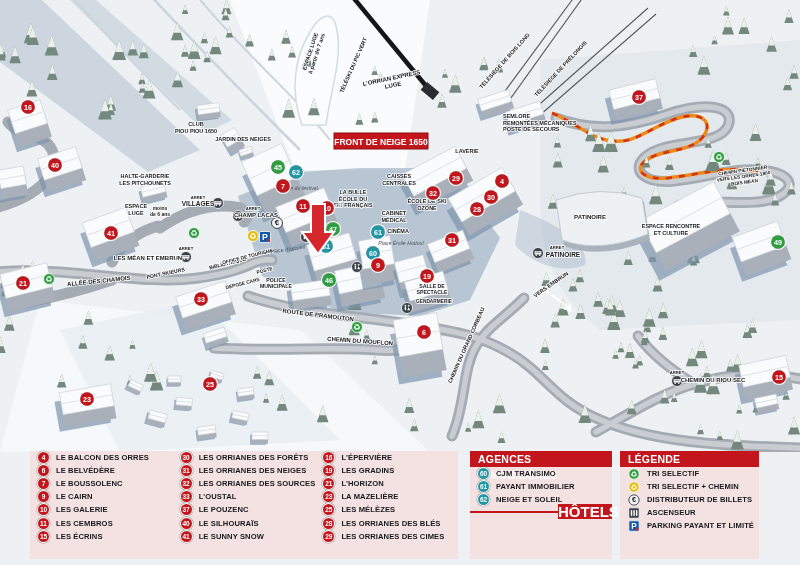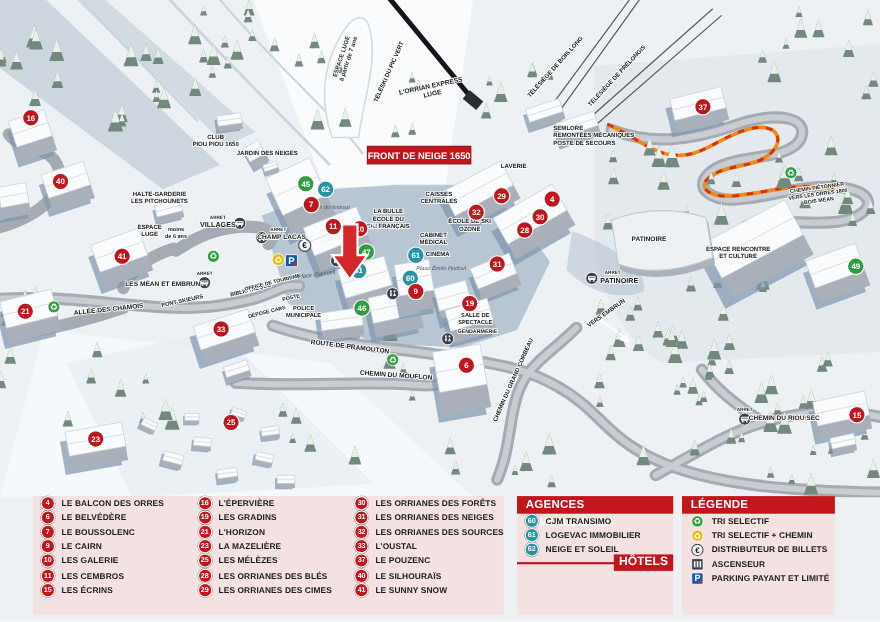--- a/index.html
+++ b/index.html
@@ -14,21 +14,21 @@
   .lg-rows{padding:0 0 0 8px;}
   .lg-row{display:flex;align-items:center;gap:7px;height:13.1px;}
   .lg-dot{width:11px;height:11px;border-radius:50%;color:#fff;font-size:6.5px;font-weight:bold;
           display:flex;align-items:center;justify-content:center;flex:0 0 11px;
           box-shadow:0 0 0 1px #ffffff,0 0 0 1.5px rgba(0,0,0,.35);}
   .lg-label{font-size:7.6px;font-weight:bold;color:#17191c;white-space:nowrap;letter-spacing:.1px;}
   .lg-cols{display:flex;}
   .lg-col{width:146px;}
   .lg-ico{width:12px;height:12px;flex:0 0 12px;}
   #hotels-head{position:absolute;right:0;top:53px;width:54px;height:15px;background:#c3161c;
-          color:#fff;font-size:11px;font-weight:bold;text-align:center;line-height:15px;}
+          color:#fff;font-size:15px;font-weight:bold;text-align:center;line-height:15px;}
   #ag-divider{position:absolute;left:0;top:60px;width:92px;height:2px;background:#c3161c;}
 </style>
 </head>
 <body>
 
 <div id="stage">
 
   <svg id="map-svg" width="800" height="452" viewBox="0 0 800 452">
 
     <g>
@@ -1490,20 +1490,50 @@
             <span class="lg-dot" style="background: rgb(195, 22, 28);">11</span>
             <span class="lg-label">LES CEMBROS</span>
           </div>
           <div class="lg-row">
             <span class="lg-dot" style="background: rgb(195, 22, 28);">15</span>
             <span class="lg-label">LES ÉCRINS</span>
           </div>
         </div>
         <div class="lg-col lg-rows">
           <div class="lg-row">
+            <span class="lg-dot" style="background: rgb(195, 22, 28);">30</span>
+            <span class="lg-label">LES ORRIANES DES FORÊTS</span>
+          </div>
+          <div class="lg-row">
+            <span class="lg-dot" style="background: rgb(195, 22, 28);">31</span>
+            <span class="lg-label">LES ORRIANES DES NEIGES</span>
+          </div>
+          <div class="lg-row">
+            <span class="lg-dot" style="background: rgb(195, 22, 28);">32</span>
+            <span class="lg-label">LES ORRIANES DES SOURCES</span>
+          </div>
+          <div class="lg-row">
+            <span class="lg-dot" style="background: rgb(195, 22, 28);">33</span>
+            <span class="lg-label">L'OUSTAL</span>
+          </div>
+          <div class="lg-row">
+            <span class="lg-dot" style="background: rgb(195, 22, 28);">37</span>
+            <span class="lg-label">LE POUZENC</span>
+          </div>
+          <div class="lg-row">
+            <span class="lg-dot" style="background: rgb(195, 22, 28);">40</span>
+            <span class="lg-label">LE SILHOURAÏS</span>
+          </div>
+          <div class="lg-row">
+            <span class="lg-dot" style="background: rgb(195, 22, 28);">41</span>
+            <span class="lg-label">LE SUNNY SNOW</span>
+          </div>
+        </div>
+        <div class="lg-col lg-rows">
+          <div class="lg-row">
             <span class="lg-dot" style="background: rgb(195, 22, 28);">16</span>
             <span class="lg-label">L'ÉPERVIÈRE</span>
           </div>
           <div class="lg-row">
             <span class="lg-dot" style="background: rgb(195, 22, 28);">19</span>
             <span class="lg-label">LES GRADINS</span>
           </div>
           <div class="lg-row">
             <span class="lg-dot" style="background: rgb(195, 22, 28);">21</span>
             <span class="lg-label">L'HORIZON</span>
@@ -1516,65 +1546,35 @@
             <span class="lg-dot" style="background: rgb(195, 22, 28);">25</span>
             <span class="lg-label">LES MÉLÈZES</span>
           </div>
           <div class="lg-row">
             <span class="lg-dot" style="background: rgb(195, 22, 28);">28</span>
             <span class="lg-label">LES ORRIANES DES BLÉS</span>
           </div>
           <div class="lg-row">
             <span class="lg-dot" style="background: rgb(195, 22, 28);">29</span>
             <span class="lg-label">LES ORRIANES DES CIMES</span>
-          </div>
-        </div>
-        <div class="lg-col lg-rows">
-          <div class="lg-row">
-            <span class="lg-dot" style="background: rgb(195, 22, 28);">30</span>
-            <span class="lg-label">LES ORRIANES DES FORÊTS</span>
-          </div>
-          <div class="lg-row">
-            <span class="lg-dot" style="background: rgb(195, 22, 28);">31</span>
-            <span class="lg-label">LES ORRIANES DES NEIGES</span>
-          </div>
-          <div class="lg-row">
-            <span class="lg-dot" style="background: rgb(195, 22, 28);">32</span>
-            <span class="lg-label">LES ORRIANES DES SOURCES</span>
-          </div>
-          <div class="lg-row">
-            <span class="lg-dot" style="background: rgb(195, 22, 28);">33</span>
-            <span class="lg-label">L'OUSTAL</span>
-          </div>
-          <div class="lg-row">
-            <span class="lg-dot" style="background: rgb(195, 22, 28);">37</span>
-            <span class="lg-label">LE POUZENC</span>
-          </div>
-          <div class="lg-row">
-            <span class="lg-dot" style="background: rgb(195, 22, 28);">40</span>
-            <span class="lg-label">LE SILHOURAÏS</span>
-          </div>
-          <div class="lg-row">
-            <span class="lg-dot" style="background: rgb(195, 22, 28);">41</span>
-            <span class="lg-label">LE SUNNY SNOW</span>
           </div>
         </div>
       </div>
   </div>
 
   <div class="lg-block" id="blk-ag" style="left:470px;width:142px">
     <div class="lg-head">AGENCES IMMOBILIÈRES</div>
     <div class="lg-rows" id="ag-rows">
         <div class="lg-row">
           <span class="lg-dot" style="background: rgb(33, 150, 165);">60</span>
           <span class="lg-label">CJM TRANSIMO</span>
         </div>
         <div class="lg-row">
           <span class="lg-dot" style="background: rgb(33, 150, 165);">61</span>
-          <span class="lg-label">LOGEVAC IMMOBILIER</span>
+          <span class="lg-label">PAYANT IMMOBILIER</span>
         </div>
         <div class="lg-row">
           <span class="lg-dot" style="background: rgb(33, 150, 165);">62</span>
           <span class="lg-label">NEIGE ET SOLEIL</span>
         </div>
       </div>
     <div id="ag-divider"></div>
     <div id="hotels-head">HÔTELS</div>
   </div>
 

